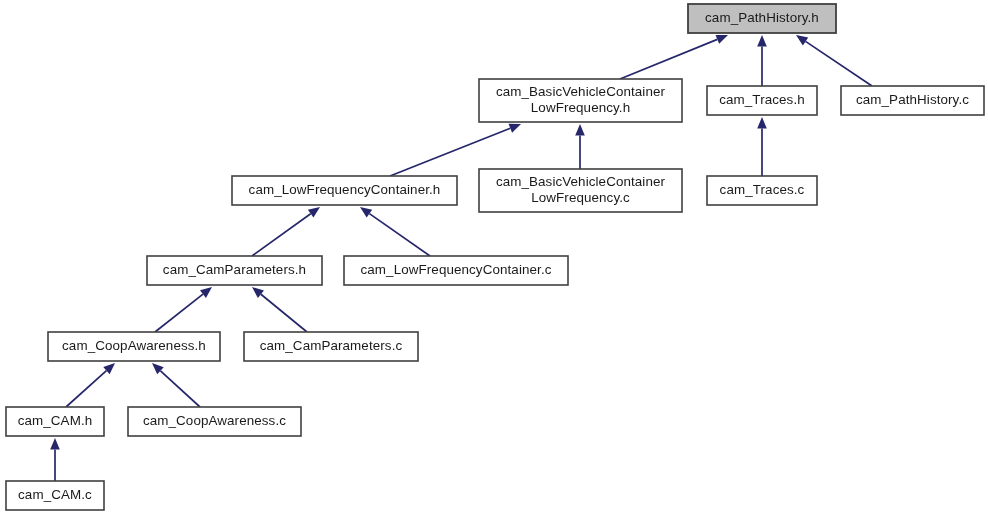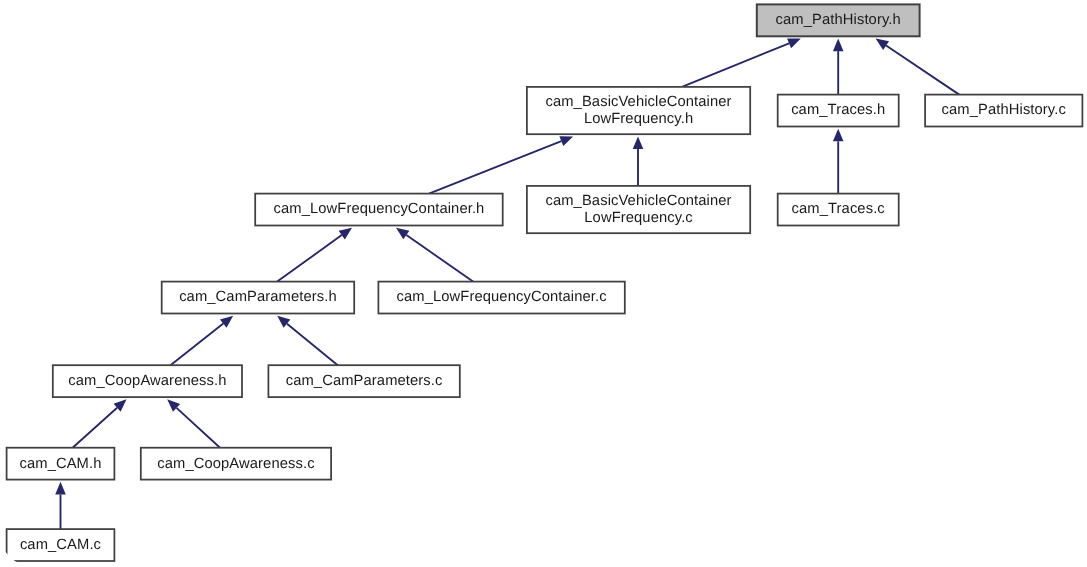--- a/index.html
+++ b/index.html
@@ -7,21 +7,20 @@
     padding: 0;
     background: #ffffff;
   }
   #graph-root {
     position: relative;
     width: 988px;
     height: 515px;
     background: #ffffff;
     font-family: "Liberation Sans", sans-serif;
     overflow: hidden;
-    border-radius: 30px;
   }
   svg.graph-canvas {
     position: absolute;
     top: 0;
     left: 0;
     width: 988px;
     height: 515px;
     display: block;
   }
   .node-box {

